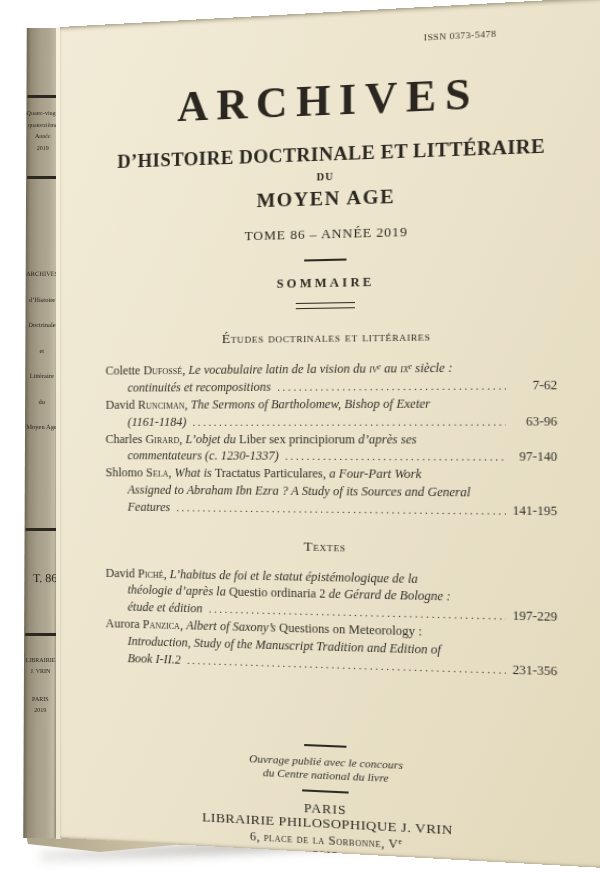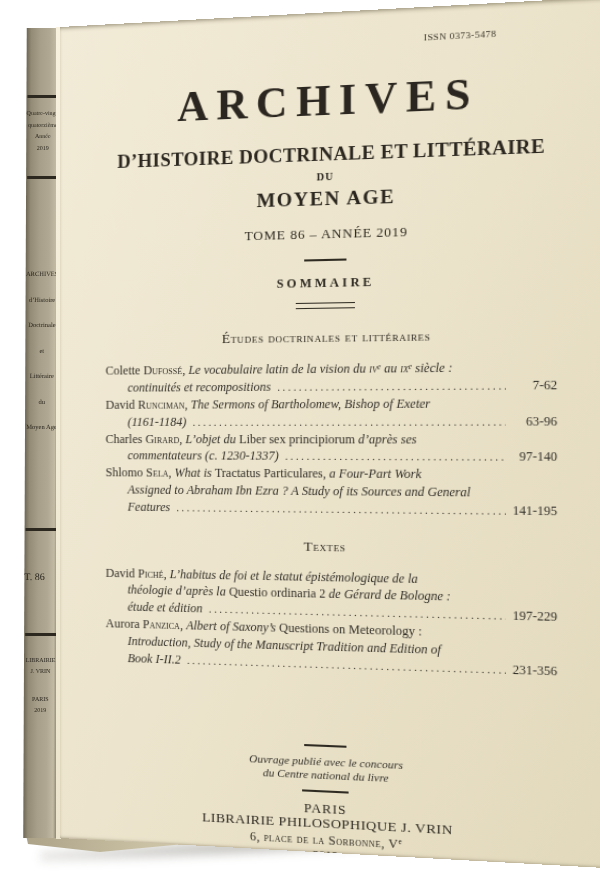--- a/index.html
+++ b/index.html
@@ -34,21 +34,21 @@
   }
   .spine-rule{position:absolute;left:1px;right:1px;height:2.5px;background:#2c2820;}
   .spine-rule.r1{top:67px;}
   .spine-rule.r2{top:148px;}
   .spine-rule.r3{top:500px;}
   .spine-rule.r4{top:605px;}
   .spine-block{position:absolute;left:0;right:0;text-align:center;color:#29251d;}
   .spine-block div{white-space:nowrap;}
   .sb1{top:80px;font-size:6px;line-height:11.5px;}
   .sb2{top:233px;font-size:6.5px;line-height:25.5px;}
-  .spine-tome{position:absolute;left:0;right:0;top:543px;text-align:left;font-size:10px;color:#29251d;}
+  .spine-tome{position:absolute;left:0;right:0;top:543px;text-align:right;font-size:12px;color:#29251d;}
   .sb3{top:627px;font-size:6px;line-height:10.5px;}
   .sb4{top:666px;font-size:6px;line-height:10.5px;}
 
   
   .hinge{
     position:absolute;left:56px;top:27px;width:5px;height:812px;
     background:linear-gradient(to bottom,#f7f1de,#ece4cc);
   }
 
   

